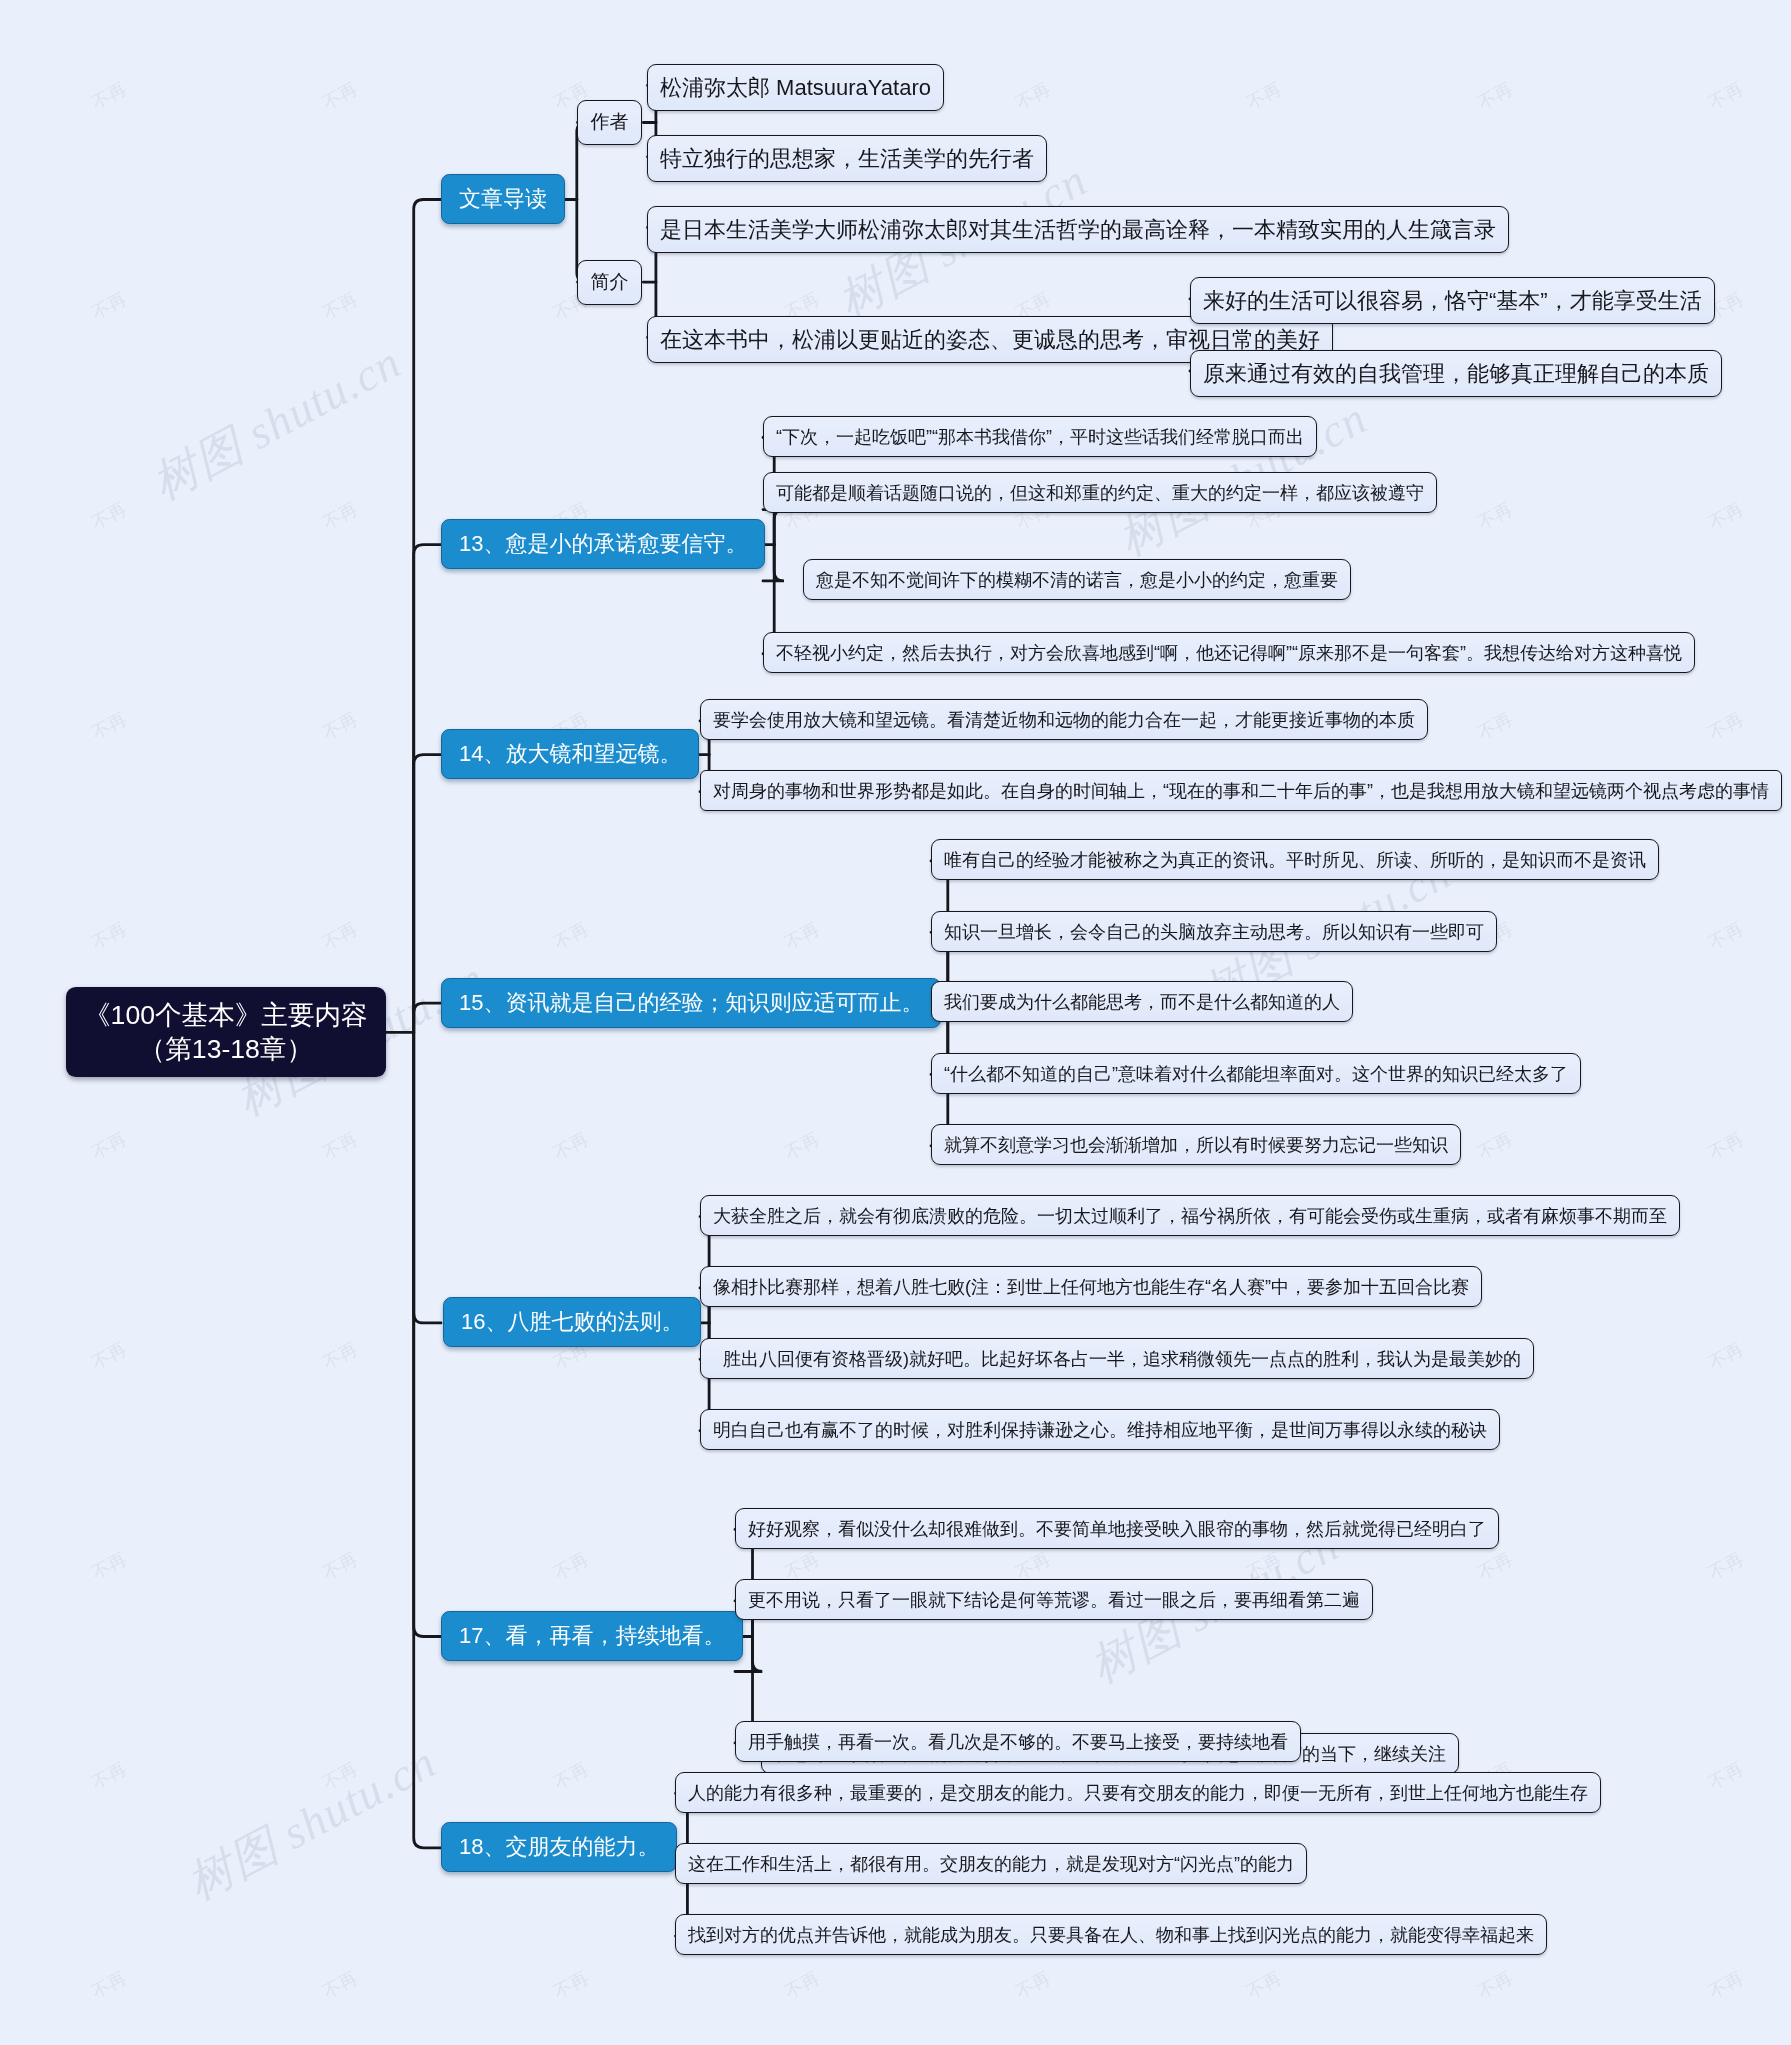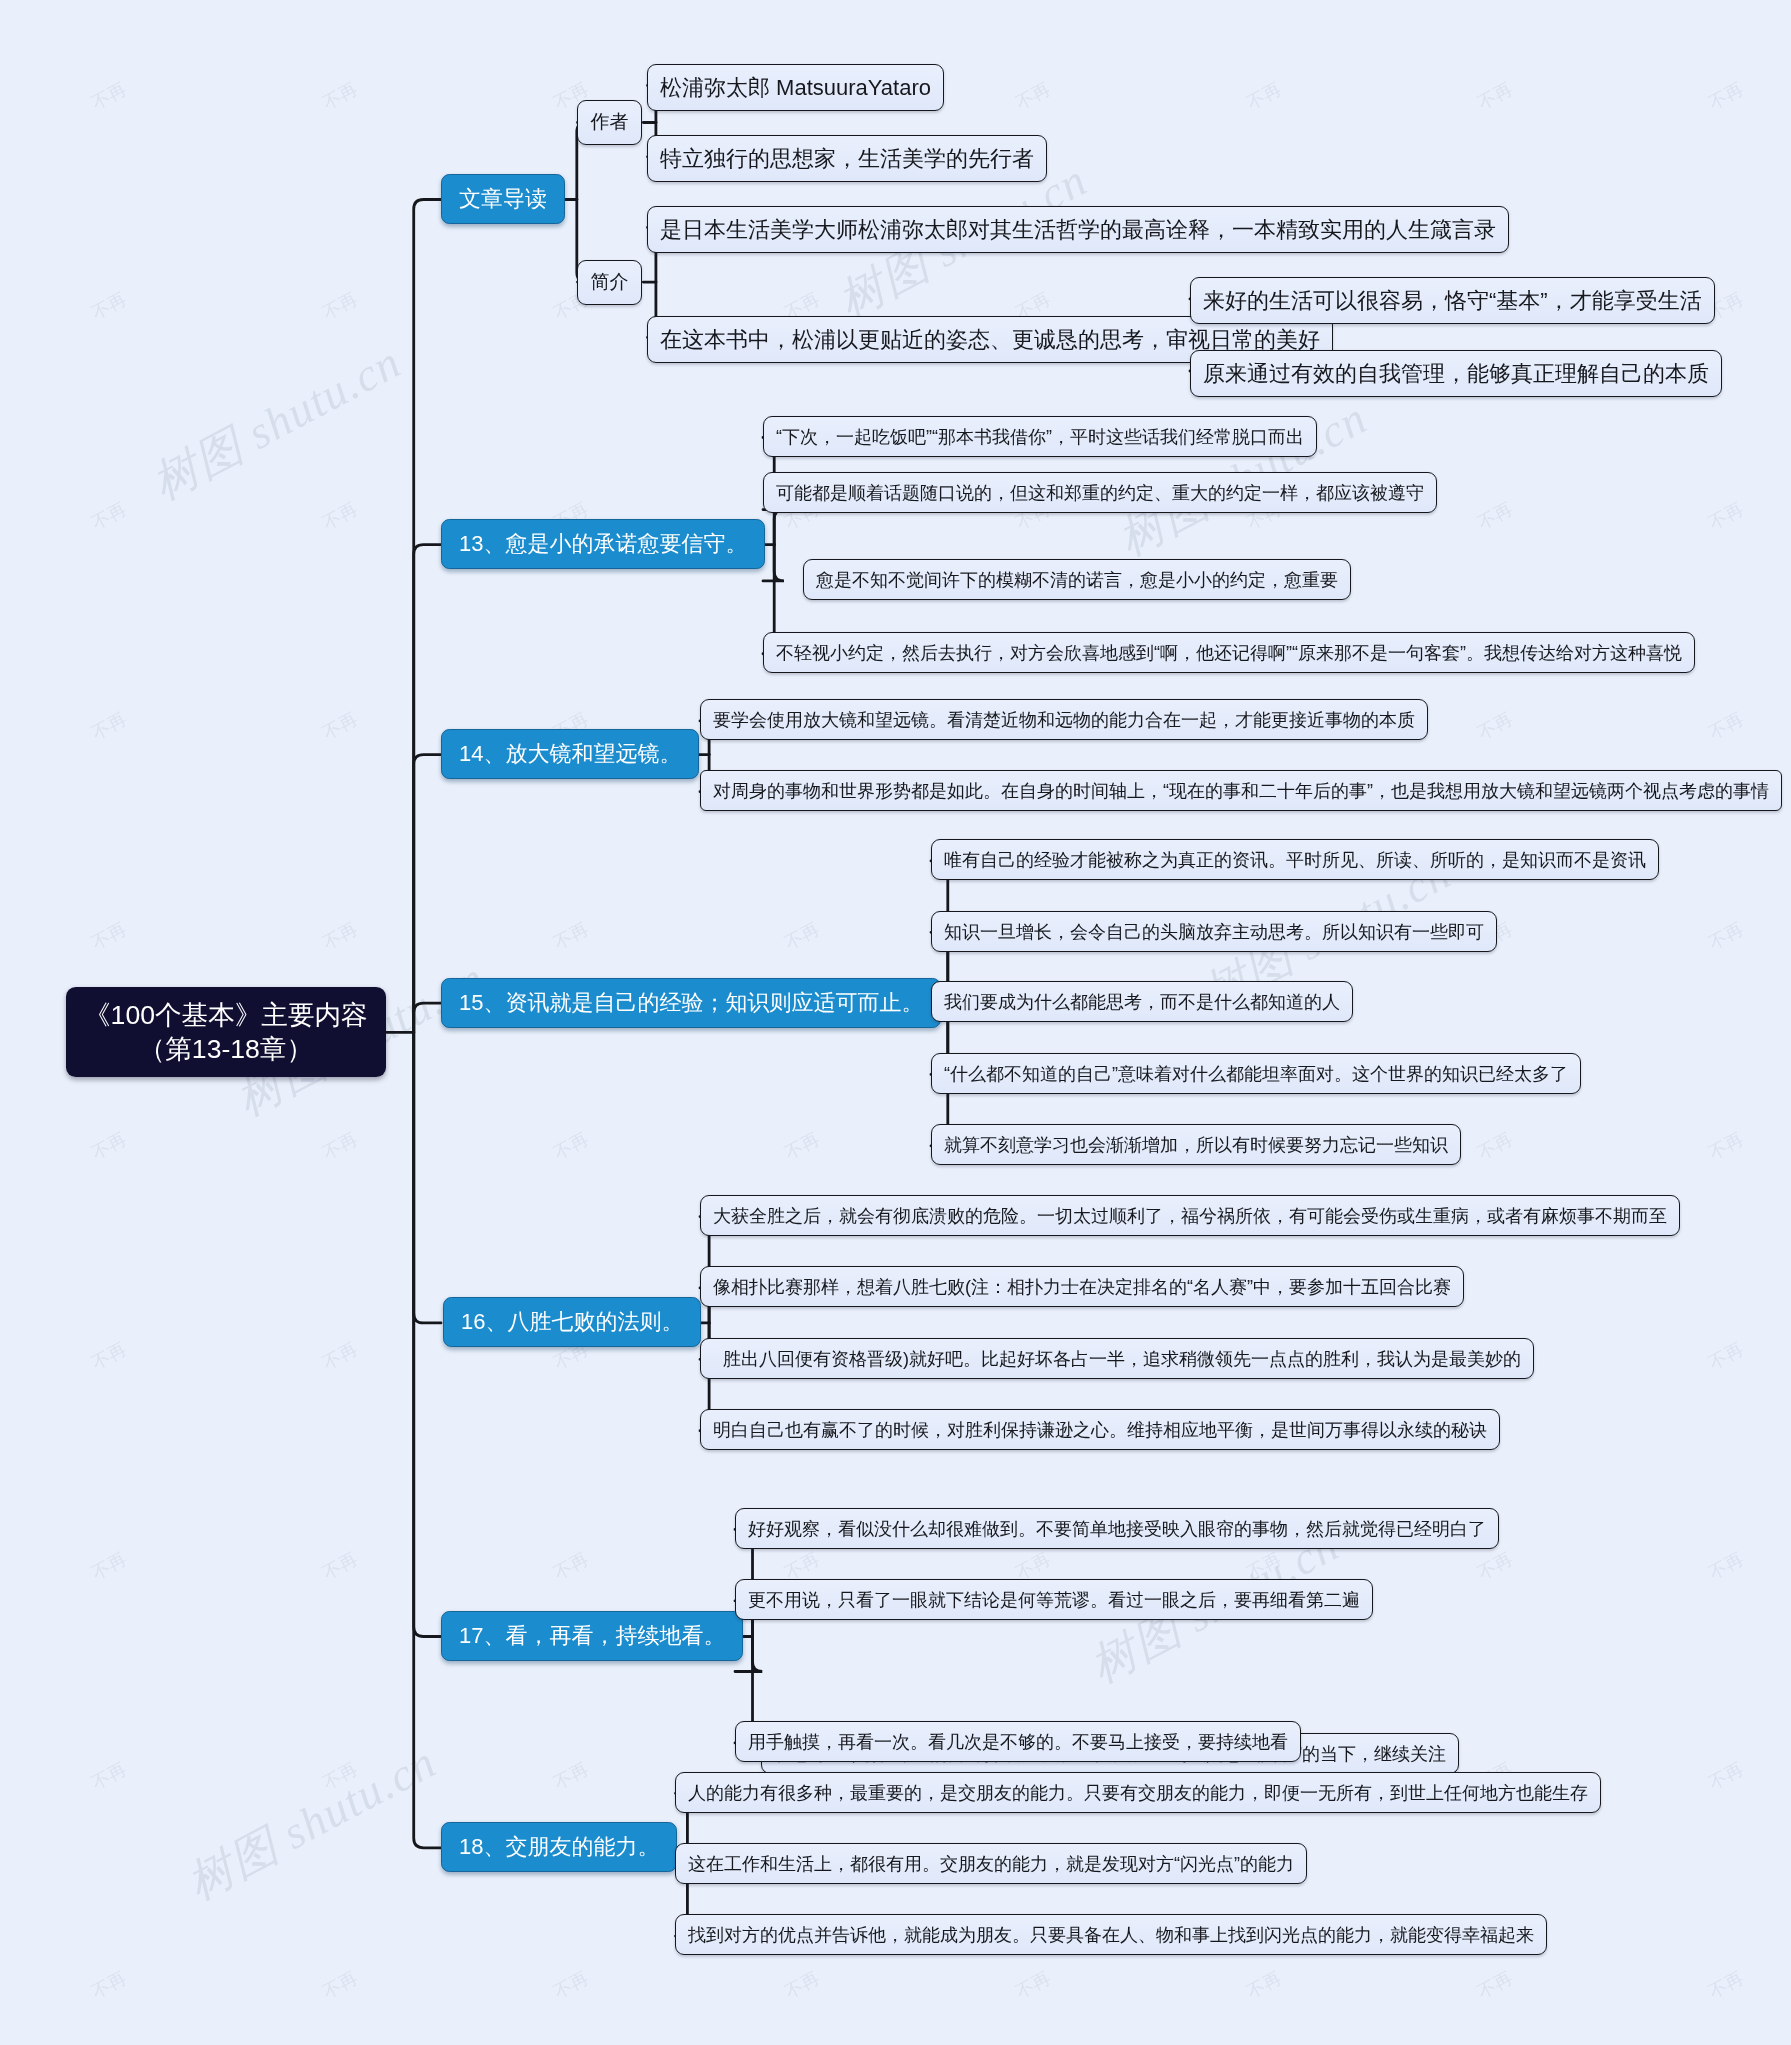--- a/index.html
+++ b/index.html
@@ -313,21 +313,21 @@
     <div class="node l2-node" style="left: 931px; top: 1124px;">
       <span>就算不刻意学习也会渐渐增加，所以有时候要努力忘记一些知识</span>
     </div>
     <div class="node l1-node" style="left: 443px; top: 1297px;">
       <span>16、八胜七败的法则。</span>
     </div>
     <div class="node l2-node" style="left: 700px; top: 1195px;">
       <span>大获全胜之后，就会有彻底溃败的危险。一切太过顺利了，福兮祸所依，有可能会受伤或生重病，或者有麻烦事不期而至</span>
     </div>
     <div class="node l2-node" style="left: 700px; top: 1266px;">
-      <span>像相扑比赛那样，想着八胜七败(注：相扑力士在决定排名的“名人赛”中，要参加十五回合比赛</span>
+      <span>像相扑比赛那样，想着八胜七败(注：到世上任何地方也能生存“名人赛”中，要参加十五回合比赛</span>
     </div>
     <div class="node l2-node" style="left: 700px; top: 1338px; padding-left: 22px;">
       <span>胜出八回便有资格晋级)就好吧。比起好坏各占一半，追求稍微领先一点点的胜利，我认为是最美妙的</span>
     </div>
     <div class="node l2-node" style="left: 700px; top: 1409px;">
       <span>明白自己也有赢不了的时候，对胜利保持谦逊之心。维持相应地平衡，是世间万事得以永续的秘诀</span>
     </div>
     <div class="node l1-node" style="left: 441px; top: 1611px;">
       <span>17、看，再看，持续地看。</span>
     </div>

